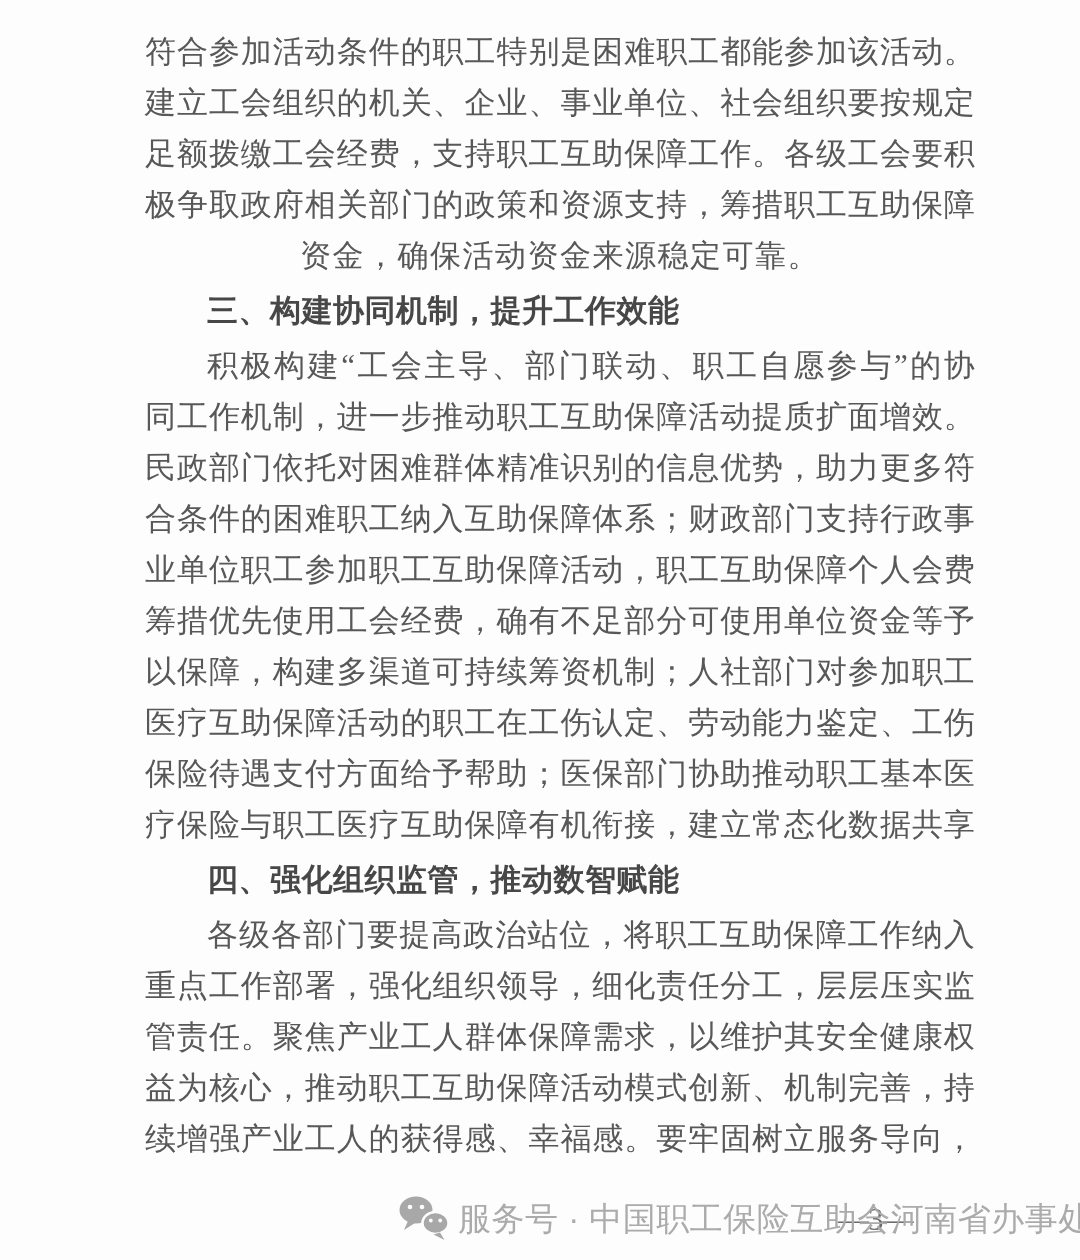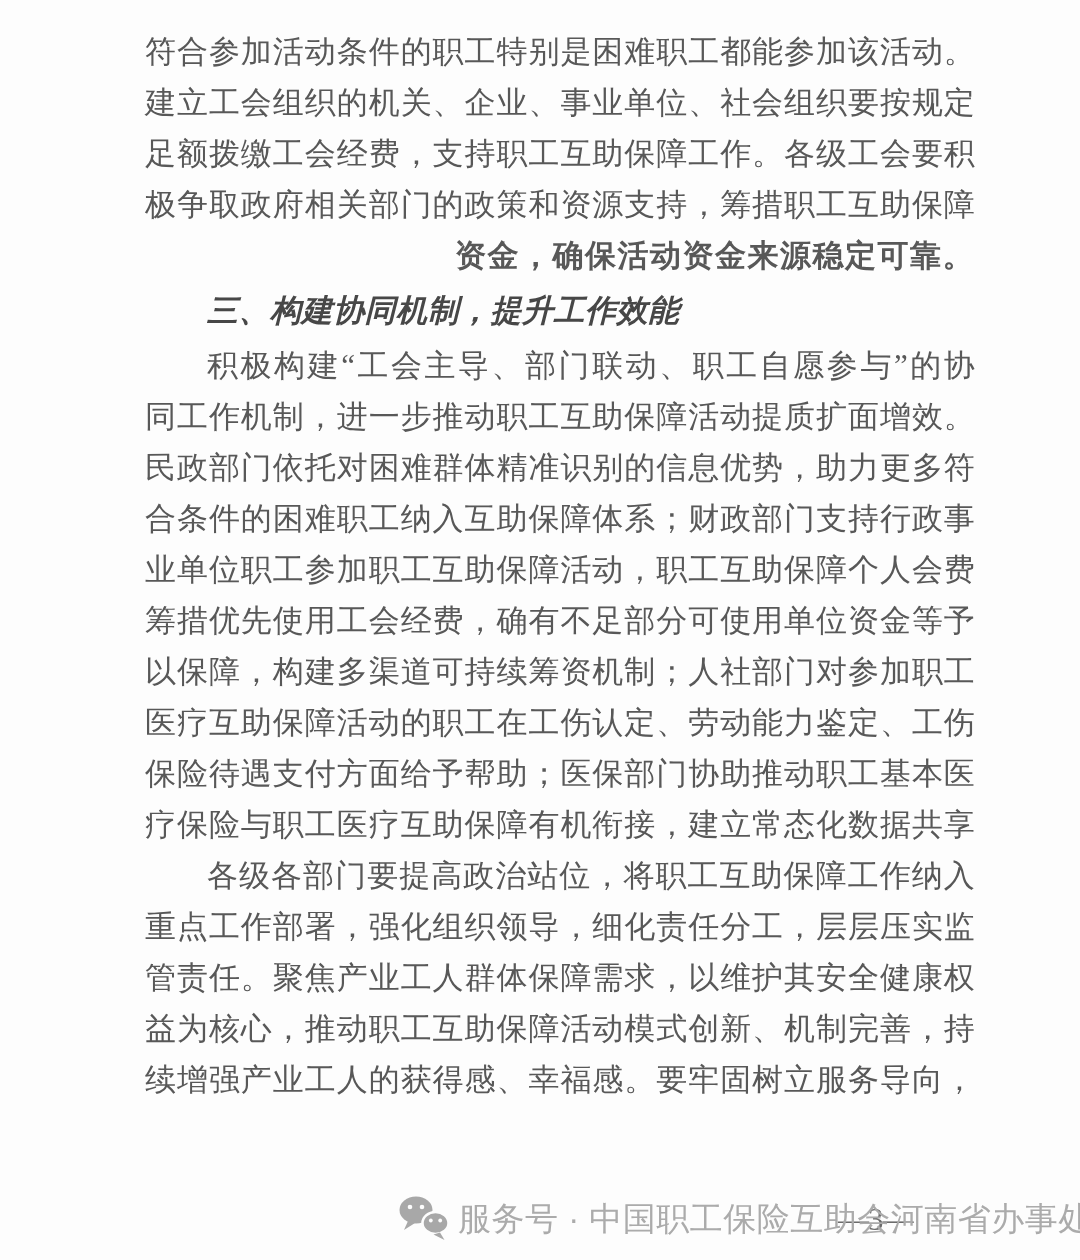--- a/index.html
+++ b/index.html
@@ -32,37 +32,35 @@
   .line.justify {
     display: flex;
     justify-content: space-between;
   }
   .line.justify span {
     flex: 0 0 auto;
   }
   
   .line.end {
     letter-spacing: 1.5px;
-    text-align: right;
-    font-weight: bold;
+    text-align: center;
   }
   
   .line.indent {
     padding-left: 62px;
   }
   
   .line.heading {
     font-family: "Liberation Sans", "DejaVu Sans", sans-serif;
     font-weight: bold;
     font-size: 31px;
     color: #474747;
     padding-left: 62px;
     margin: 4px 0;
     letter-spacing: 0.5px;
-    font-style: italic;
   }
   .footer {
     position: absolute;
     left: 0;
     top: 1194px;
     width: 1080px;
     height: 60px;
   }
   .page-number {
     position: absolute;
@@ -488,20 +486,21 @@
         <span>建</span>
         <span>立</span>
         <span>常</span>
         <span>态</span>
         <span>化</span>
         <span>数</span>
         <span>据</span>
         <span>共</span>
         <span>享</span>
       </div>
+      <div class="line heading">四、强化组织监管，推动数智赋能</div>
       <div class="line justify indent">
         <span>各</span>
         <span>级</span>
         <span>各</span>
         <span>部</span>
         <span>门</span>
         <span>要</span>
         <span>提</span>
         <span>高</span>
         <span>政</span>

